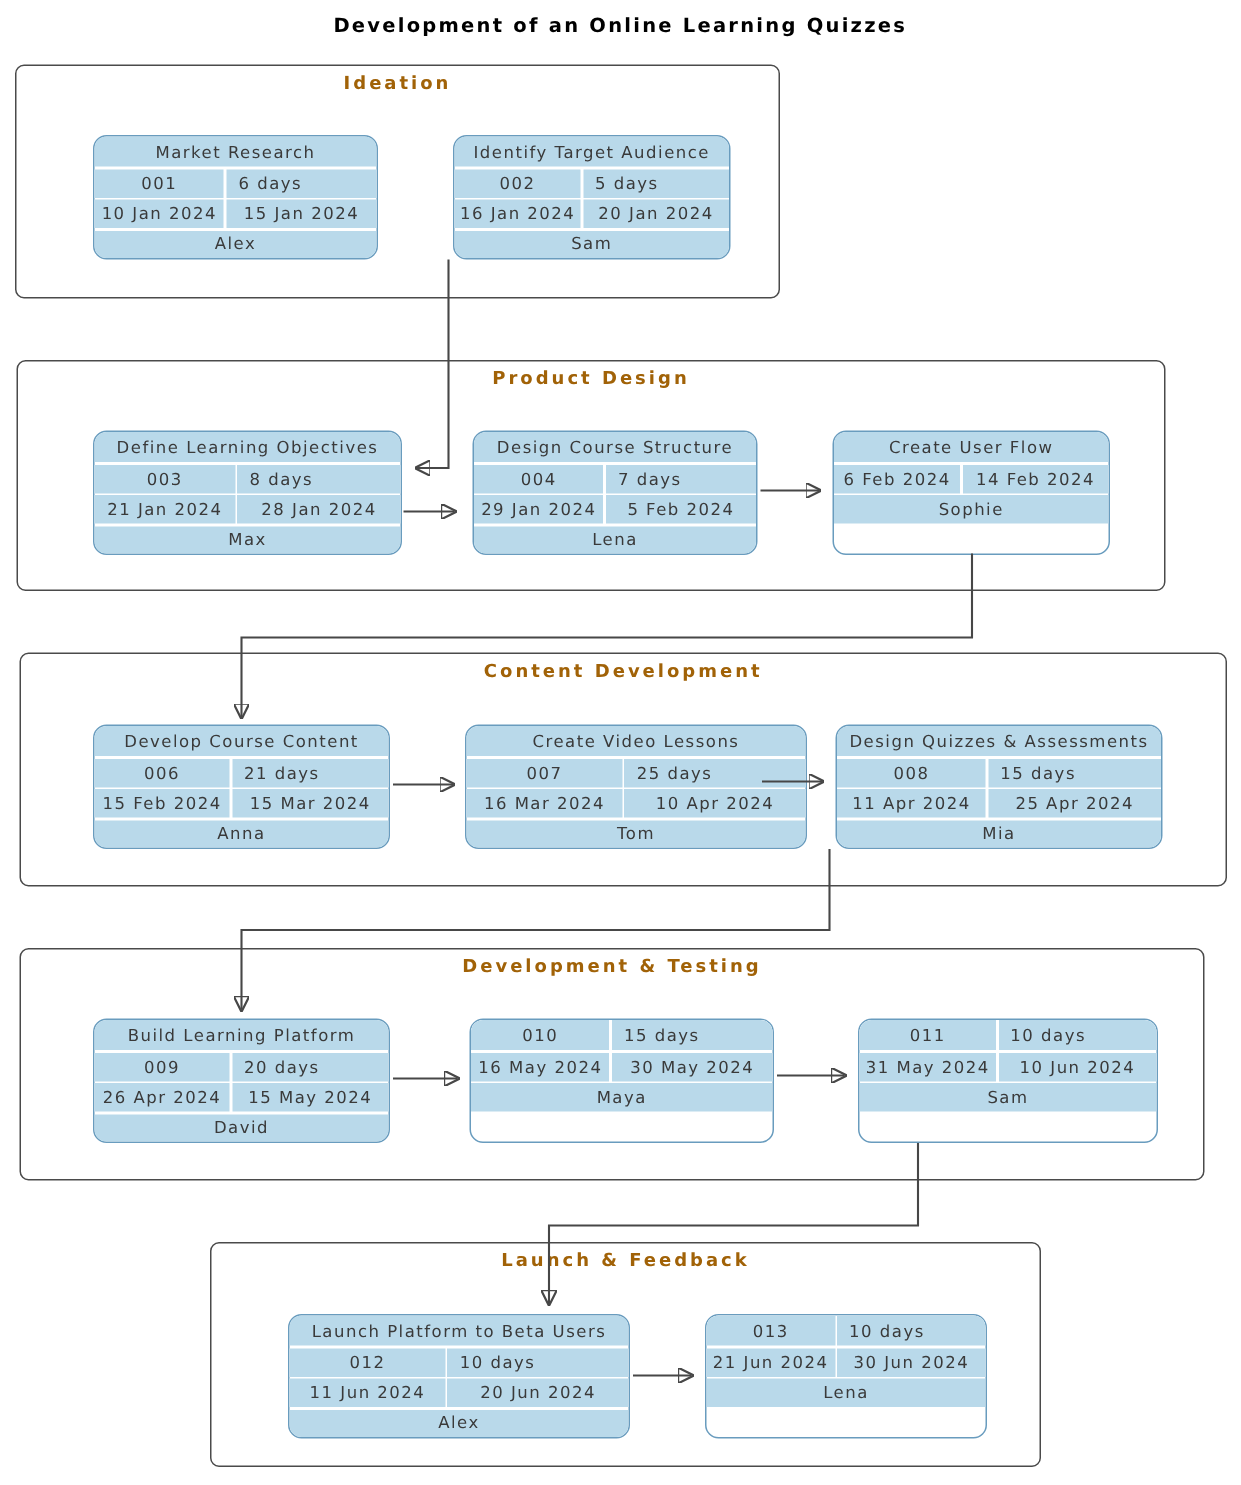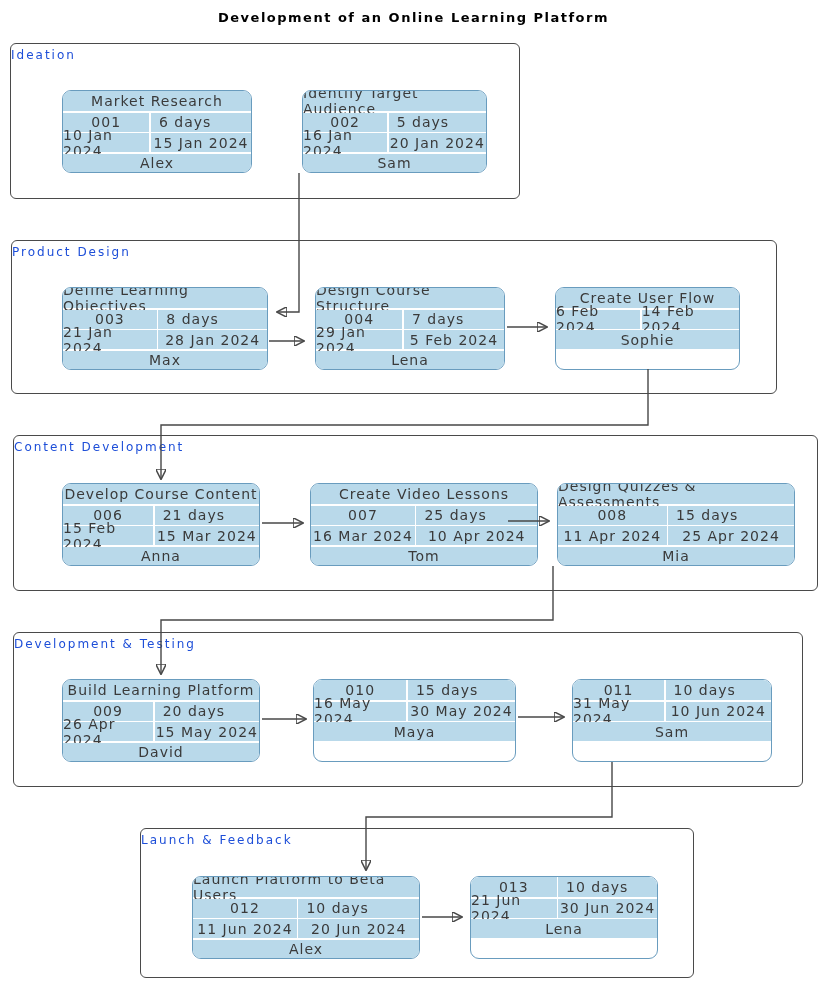--- a/index.html
+++ b/index.html
@@ -17,44 +17,44 @@
   }
   .title{
     position:absolute;top:10px;left:0;width:100%;text-align:center;
     font-size:13px;font-weight:bold;color:#000;letter-spacing:1.5px;
   }
   .phase{
     position:absolute;border:1px solid var(--phase-border);border-radius:6px;
     background:transparent;z-index:1;box-sizing:border-box;
   }
   .phase-label{
-    position:absolute;top:4px;left:0;width:100%;text-align:left;
-    font-size:12px;font-weight:normal;color:#1d4ed8;letter-spacing:2px;
+    position:absolute;top:4px;left:0;width:100%;text-align:center;
+    font-size:12px;font-weight:bold;color:#a16207;letter-spacing:2px;
   }
   .crd{
     position:absolute;height:83px;box-sizing:border-box;z-index:2;
     background:var(--separator);border:1px solid var(--card-border);border-radius:9px;
     overflow:hidden;display:grid;grid-template-rows:20px 19px 19px 1fr;row-gap:1.5px;
-    font-size:14px;letter-spacing:1px;
+    font-size:11px;letter-spacing:1px;
   }
   .row{background:var(--card-fill);display:flex;align-items:center;justify-content:center;}
   .row.split{background:var(--separator);gap:1.5px;padding:0;}
   .cell{background:var(--card-fill);height:100%;display:flex;align-items:center;justify-content:center;box-sizing:border-box;}
   .cell.first{flex:0 0 46%;}
   .cell.rest{flex:1;}
   .cell.leftal{justify-content:flex-start;padding-left:8px;}
   #connectors{position:absolute;top:0;left:0;z-index:5;pointer-events:none;}
   #connectors path{stroke:var(--connector);stroke-width:1.4;fill:none;}
 </style>
 </head>
 <body>
 
 <div id="page">
 
-  <div class="title">Development of an Online Learning Platform</div>
+  <div class="title">Development of an Online Learning Quizzes</div>
 
   <div class="phase" style="left:10px;top:43px;width:510px;height:156px">
     <div class="phase-label">Ideation</div>
   </div>
   <div class="phase" style="left:11px;top:240px;width:766px;height:154px">
     <div class="phase-label">Product Design</div>
   </div>
   <div class="phase" style="left:13px;top:435px;width:805px;height:156px">
     <div class="phase-label">Content Development</div>
   </div>
@@ -145,21 +145,21 @@
       <div class="cell first">007</div>
       <div class="cell rest leftal">25 days</div>
     </div>
     <div class="row split">
       <div class="cell first">16 Mar 2024</div>
       <div class="cell rest">10 Apr 2024</div>
     </div>
     <div class="row">Tom</div>
   </div>
 
-  <div class="crd" style="left:557px;top:483px;width:238px">
+  <div class="crd" style="left:557px;top:483px;width:218px">
     <div class="row">Design Quizzes &amp; Assessments</div>
     <div class="row split">
       <div class="cell first">008</div>
       <div class="cell rest leftal">15 days</div>
     </div>
     <div class="row split">
       <div class="cell first">11 Apr 2024</div>
       <div class="cell rest">25 Apr 2024</div>
     </div>
     <div class="row">Mia</div>

